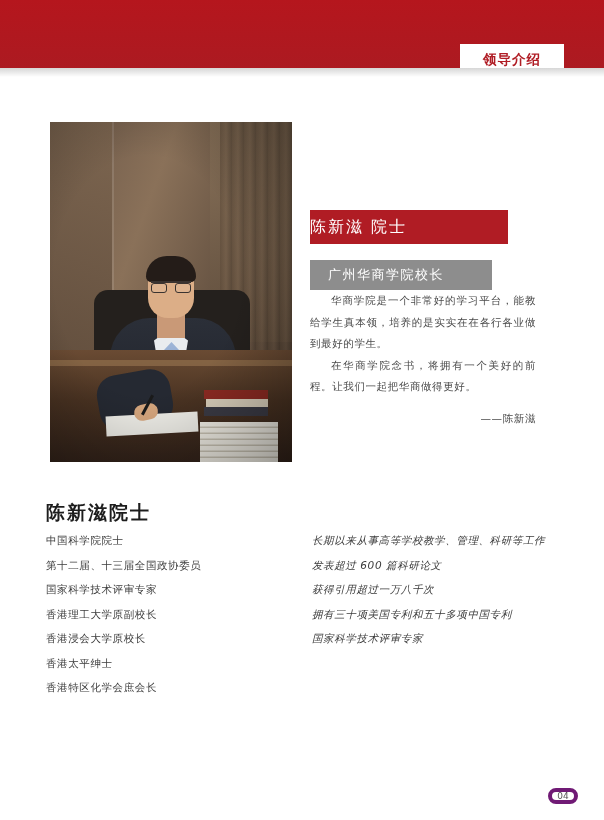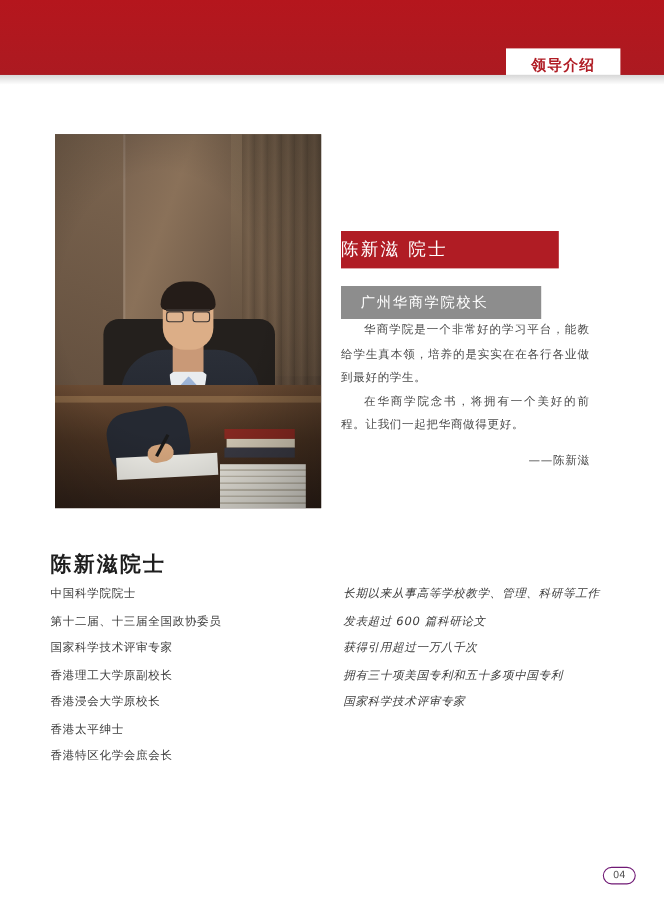--- a/index.html
+++ b/index.html
@@ -240,21 +240,21 @@
     line-height: 1;
     margin-bottom: 14px;
     letter-spacing: 0.6px;
   }
 
   
   .page-num {
     position: absolute;
     right: 26px; bottom: 16px;
     width: 30px; height: 16px;
-    border: 1px solid #701a75;
+    border: 4px solid #701a75;
     border-radius: 9px;
     display: flex; align-items: center; justify-content: center;
     font-size: 9px; color: #555;
   }
 </style>
 </head>
 <body>
 
 <div class="page">
 

